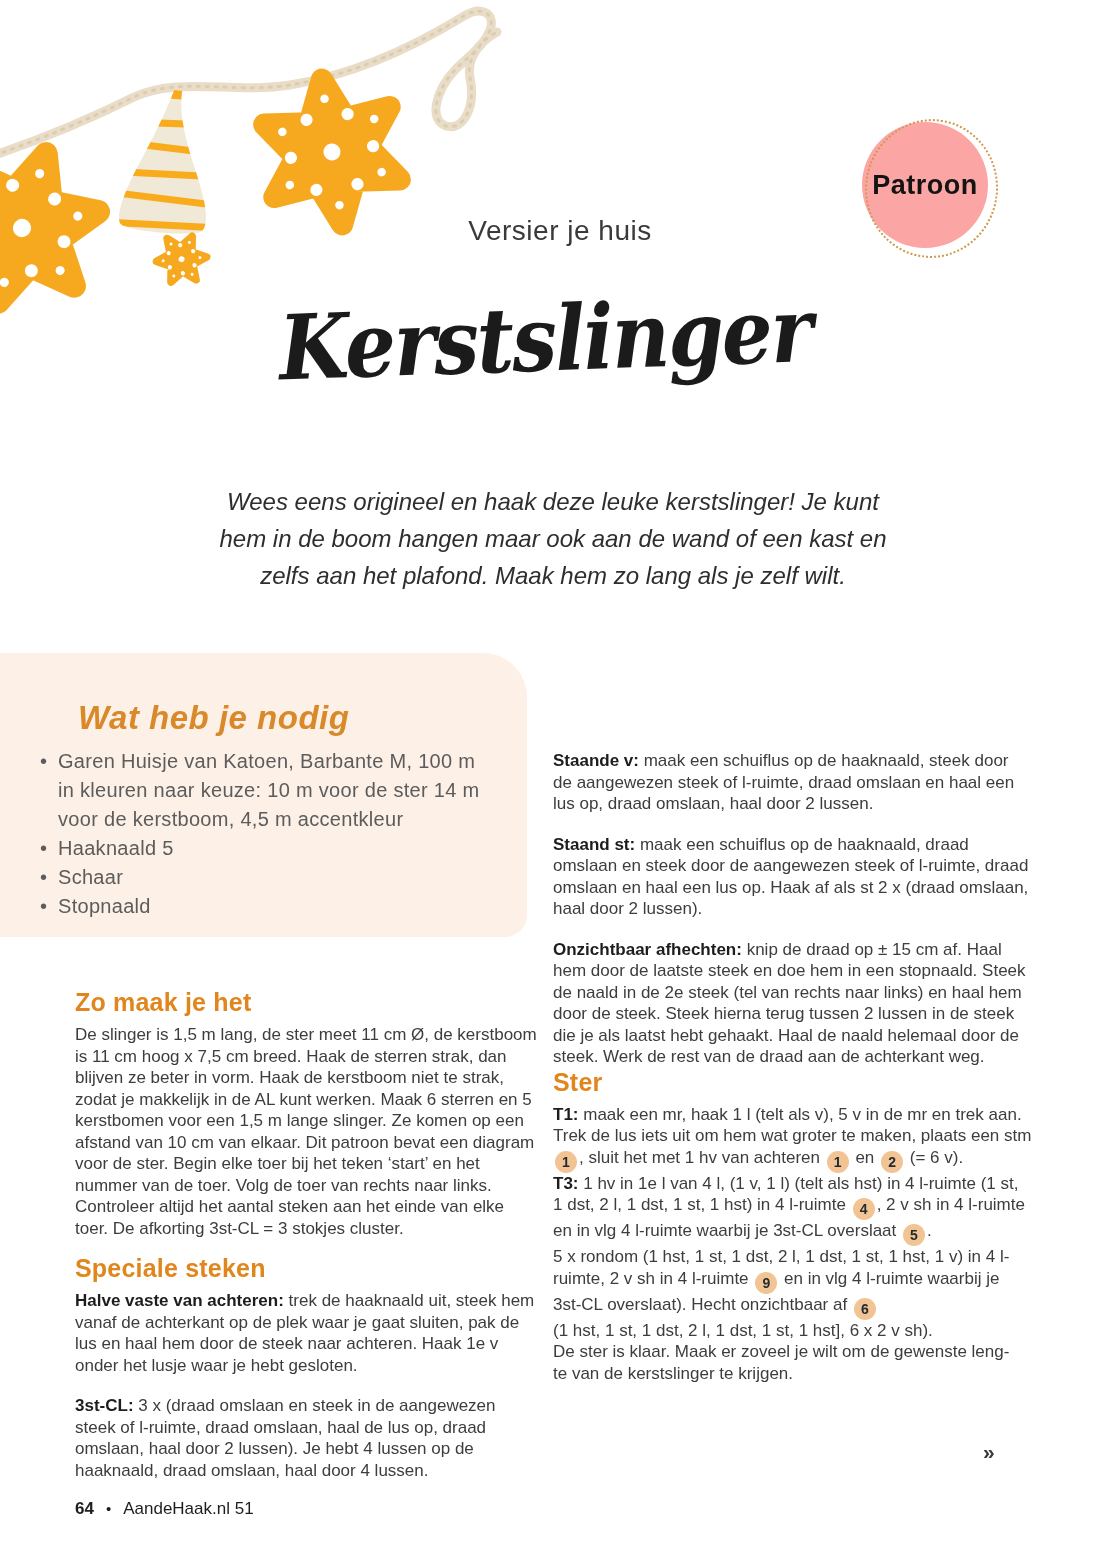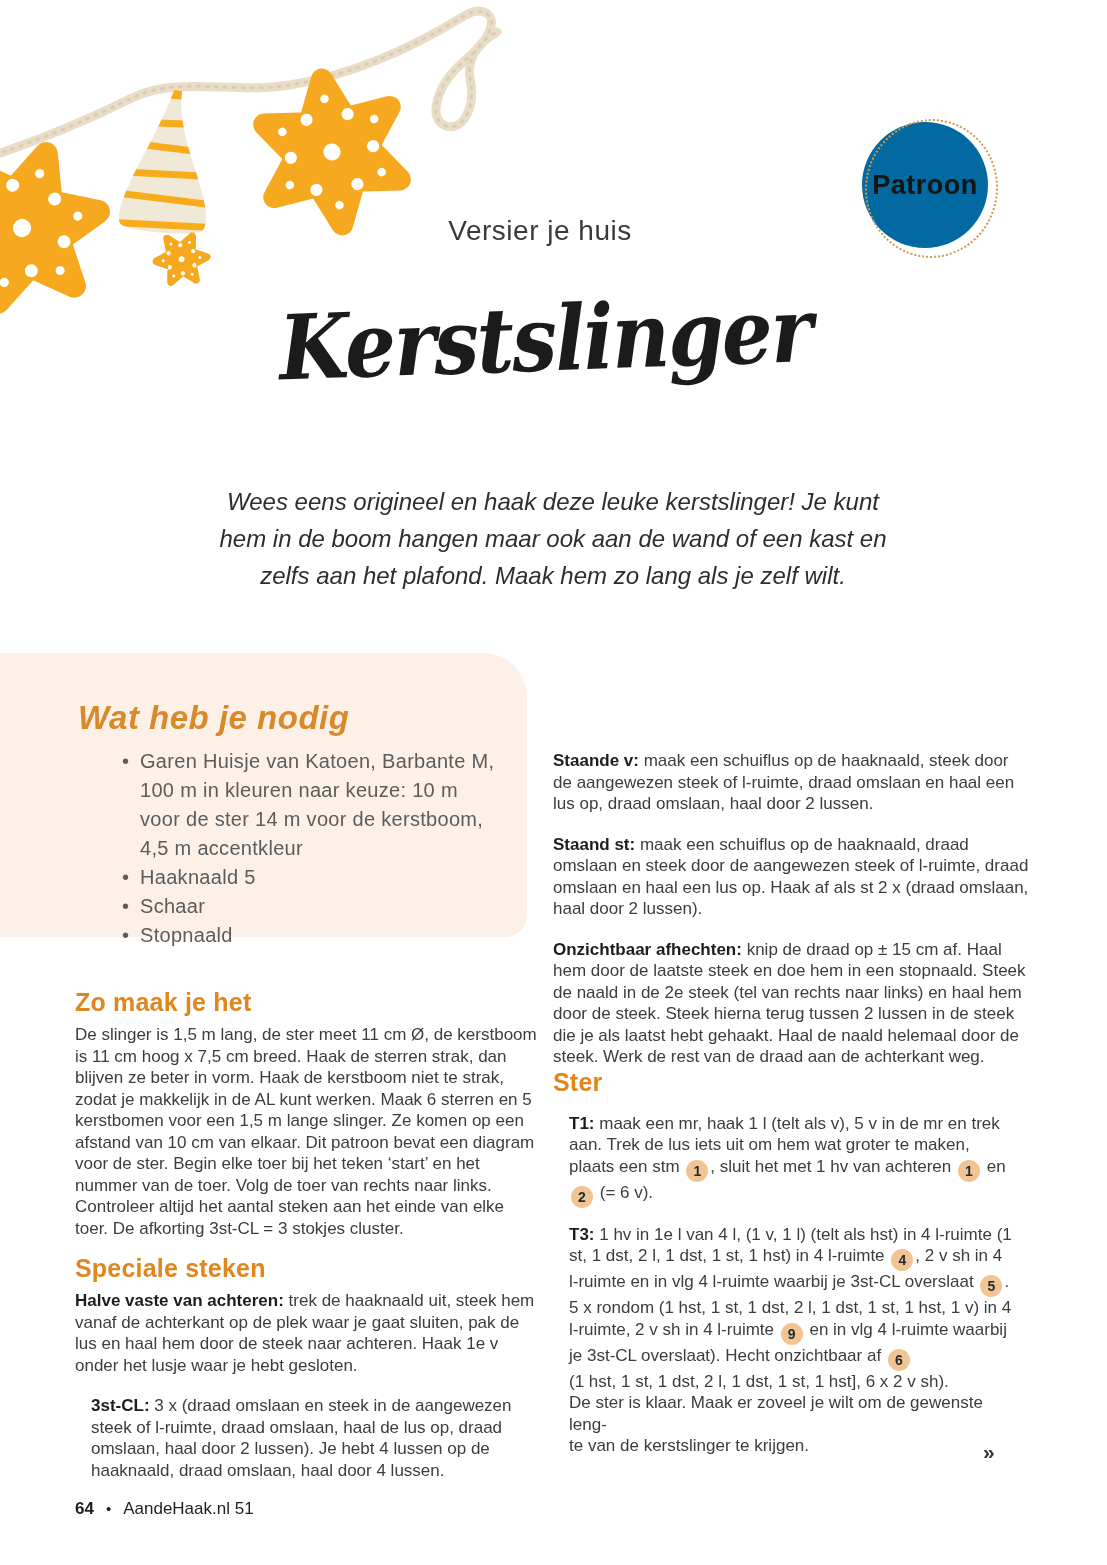--- a/index.html
+++ b/index.html
@@ -5,31 +5,31 @@
   html,body{margin:0;padding:0;}
   body{
     width:1107px;height:1565px;position:relative;background:#ffffff;
     font-family:"Liberation Sans",sans-serif;color:#3d3d3d;overflow:hidden;
   }
   
   #garland{position:absolute;top:0;left:0;width:520px;height:335px;}
   
   .patroon{
     position:absolute;left:862px;top:122px;width:126px;height:126px;border-radius:50%;
-    background:#0369a1;display:flex;align-items:center;justify-content:center;
+    background:#fca5a5;display:flex;align-items:center;justify-content:center;
     font-size:27px;font-weight:bold;color:#141414;letter-spacing:0.5px;
   }
   .patroon::before{
     content:"";position:absolute;inset:-3px -10px -10px 3px;border:2.5px dotted #cf9a4f;
     border-radius:50%;transform:rotate(8deg);
   }
   
   .kicker{
     position:absolute;top:215px;left:0;width:1080px;text-align:center;
-    font-size:28px;color:#3a3a3a;font-weight:normal;letter-spacing:0.5px;
+    font-size:28px;color:#3a3a3a;font-weight:normal;letter-spacing:0.5px;padding-left:20px;
   }
   .title{
     position:absolute;top:292px;left:0;width:1090px;text-align:center;
     font-family:"DejaVu Serif",serif;font-style:italic;font-weight:bold;
     font-size:80px;color:#1b1b1b;letter-spacing:-2px;
     transform:rotate(-2deg) scaleY(1.12);
   }
   .intro{
     position:absolute;top:443px;left:163px;width:780px;text-align:center;
     font-style:italic;font-size:24px;line-height:37px;color:#2e2e2e;margin-top:40px;
@@ -37,35 +37,35 @@
   
   .needs-box{
     position:absolute;top:653px;left:0;width:527px;height:284px;
     background:#fcf0e7;border-radius:0 44px 22px 0;
   }
   .needs-heading{
     margin:46px 0 10px 78px;
     font-family:Liberation Sans, sans-serif;font-style:italic;font-weight:bold;
     font-size:33px;color:#d9892a;letter-spacing:0.5px;
   }
-  .needs-list{list-style:none;margin:0;padding:0 30px 0 120px;}
+  .needs-list{list-style:none;margin:0;padding:0 30px 0 38px;}
   .needs-list li{
     position:relative;padding-left:20px;font-size:20px;line-height:29px;color:#5c5c5c;
     letter-spacing:0.3px;
   }
   .needs-list li::before{content:"•";position:absolute;left:2px;color:#5c5c5c;}
   
   .col-left{position:absolute;top:988px;left:75px;width:462px;}
   .col-right{position:absolute;top:750px;left:553px;width:479px;}
   h3.section{
     color:#e0861c;font-size:25px;font-weight:bold;margin:0 0 7px 0;letter-spacing:0.2px;
   }
   p.body{font-size:17px;line-height:21.5px;margin:0 0 19px 0;color:#3d3d3d;}
   p.body strong{color:#1d1d1d;}
-  p.tight{margin:16px;}
+  p.tight{margin:0;}
   .num-badge{
     display:inline-block;width:22px;height:22px;border-radius:50%;background:#f2c493;
     color:#1f2a33;font-weight:bold;font-size:14px;line-height:22px;text-align:center;
     vertical-align:-4px;margin:0 2px;
   }
   .ster-head{margin-top:12px;margin-bottom:4px;}
   .more{
     position:absolute;left:983px;top:1440px;font-size:21px;font-weight:bold;color:#3a3a3a;
   }
   

